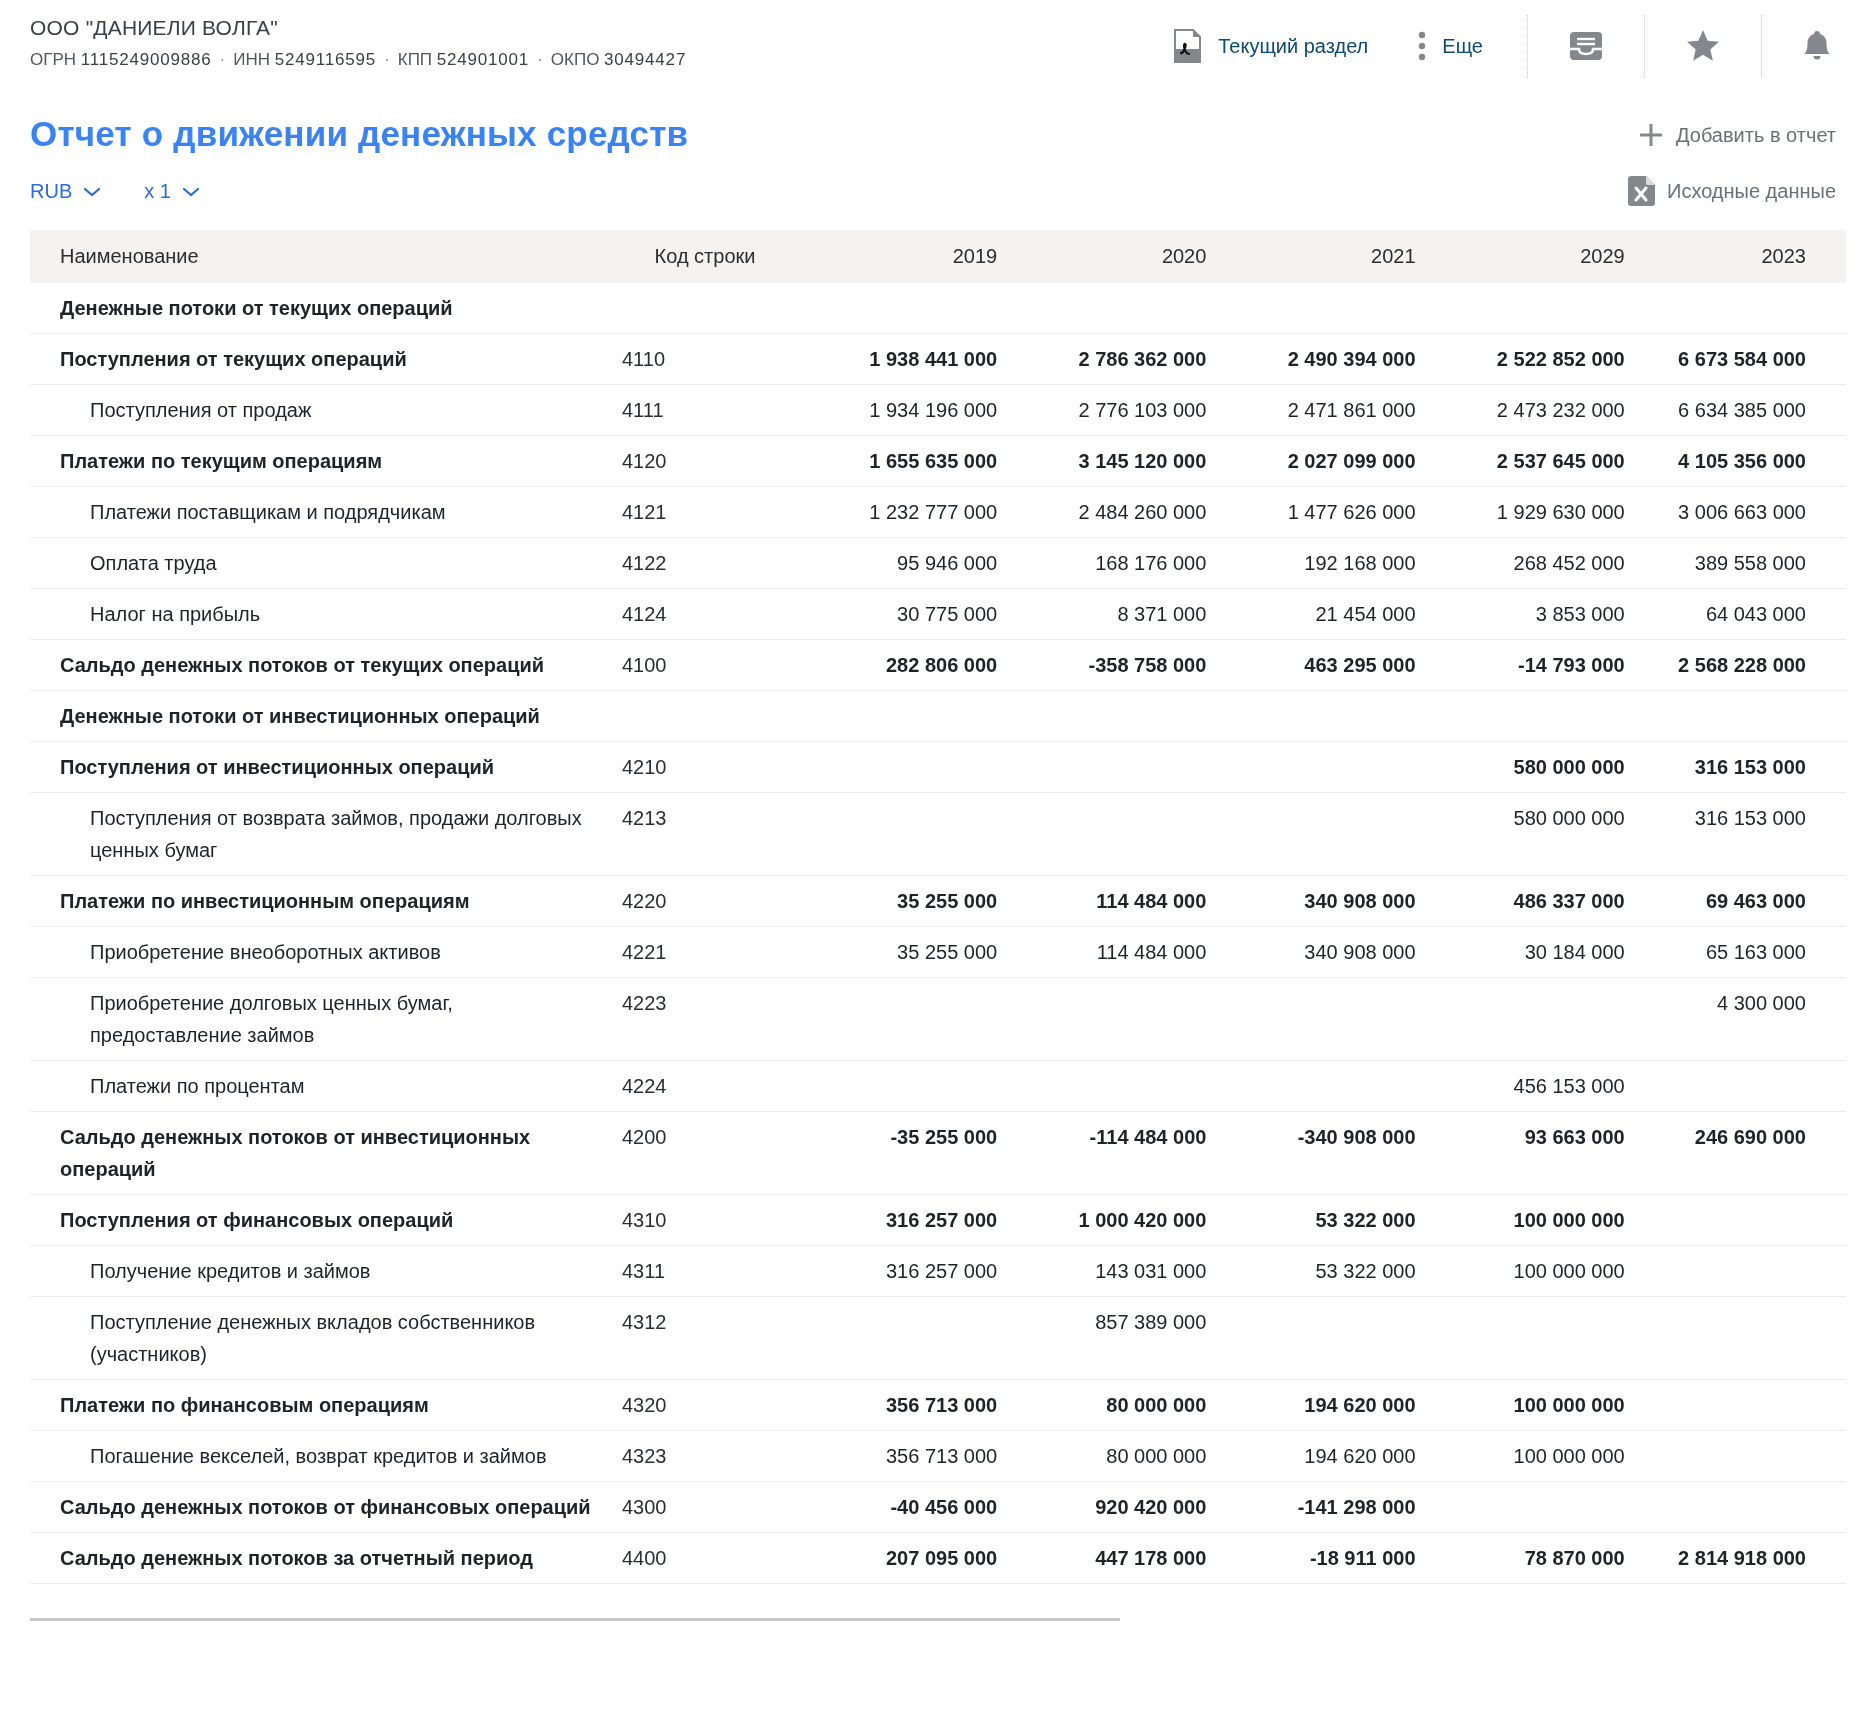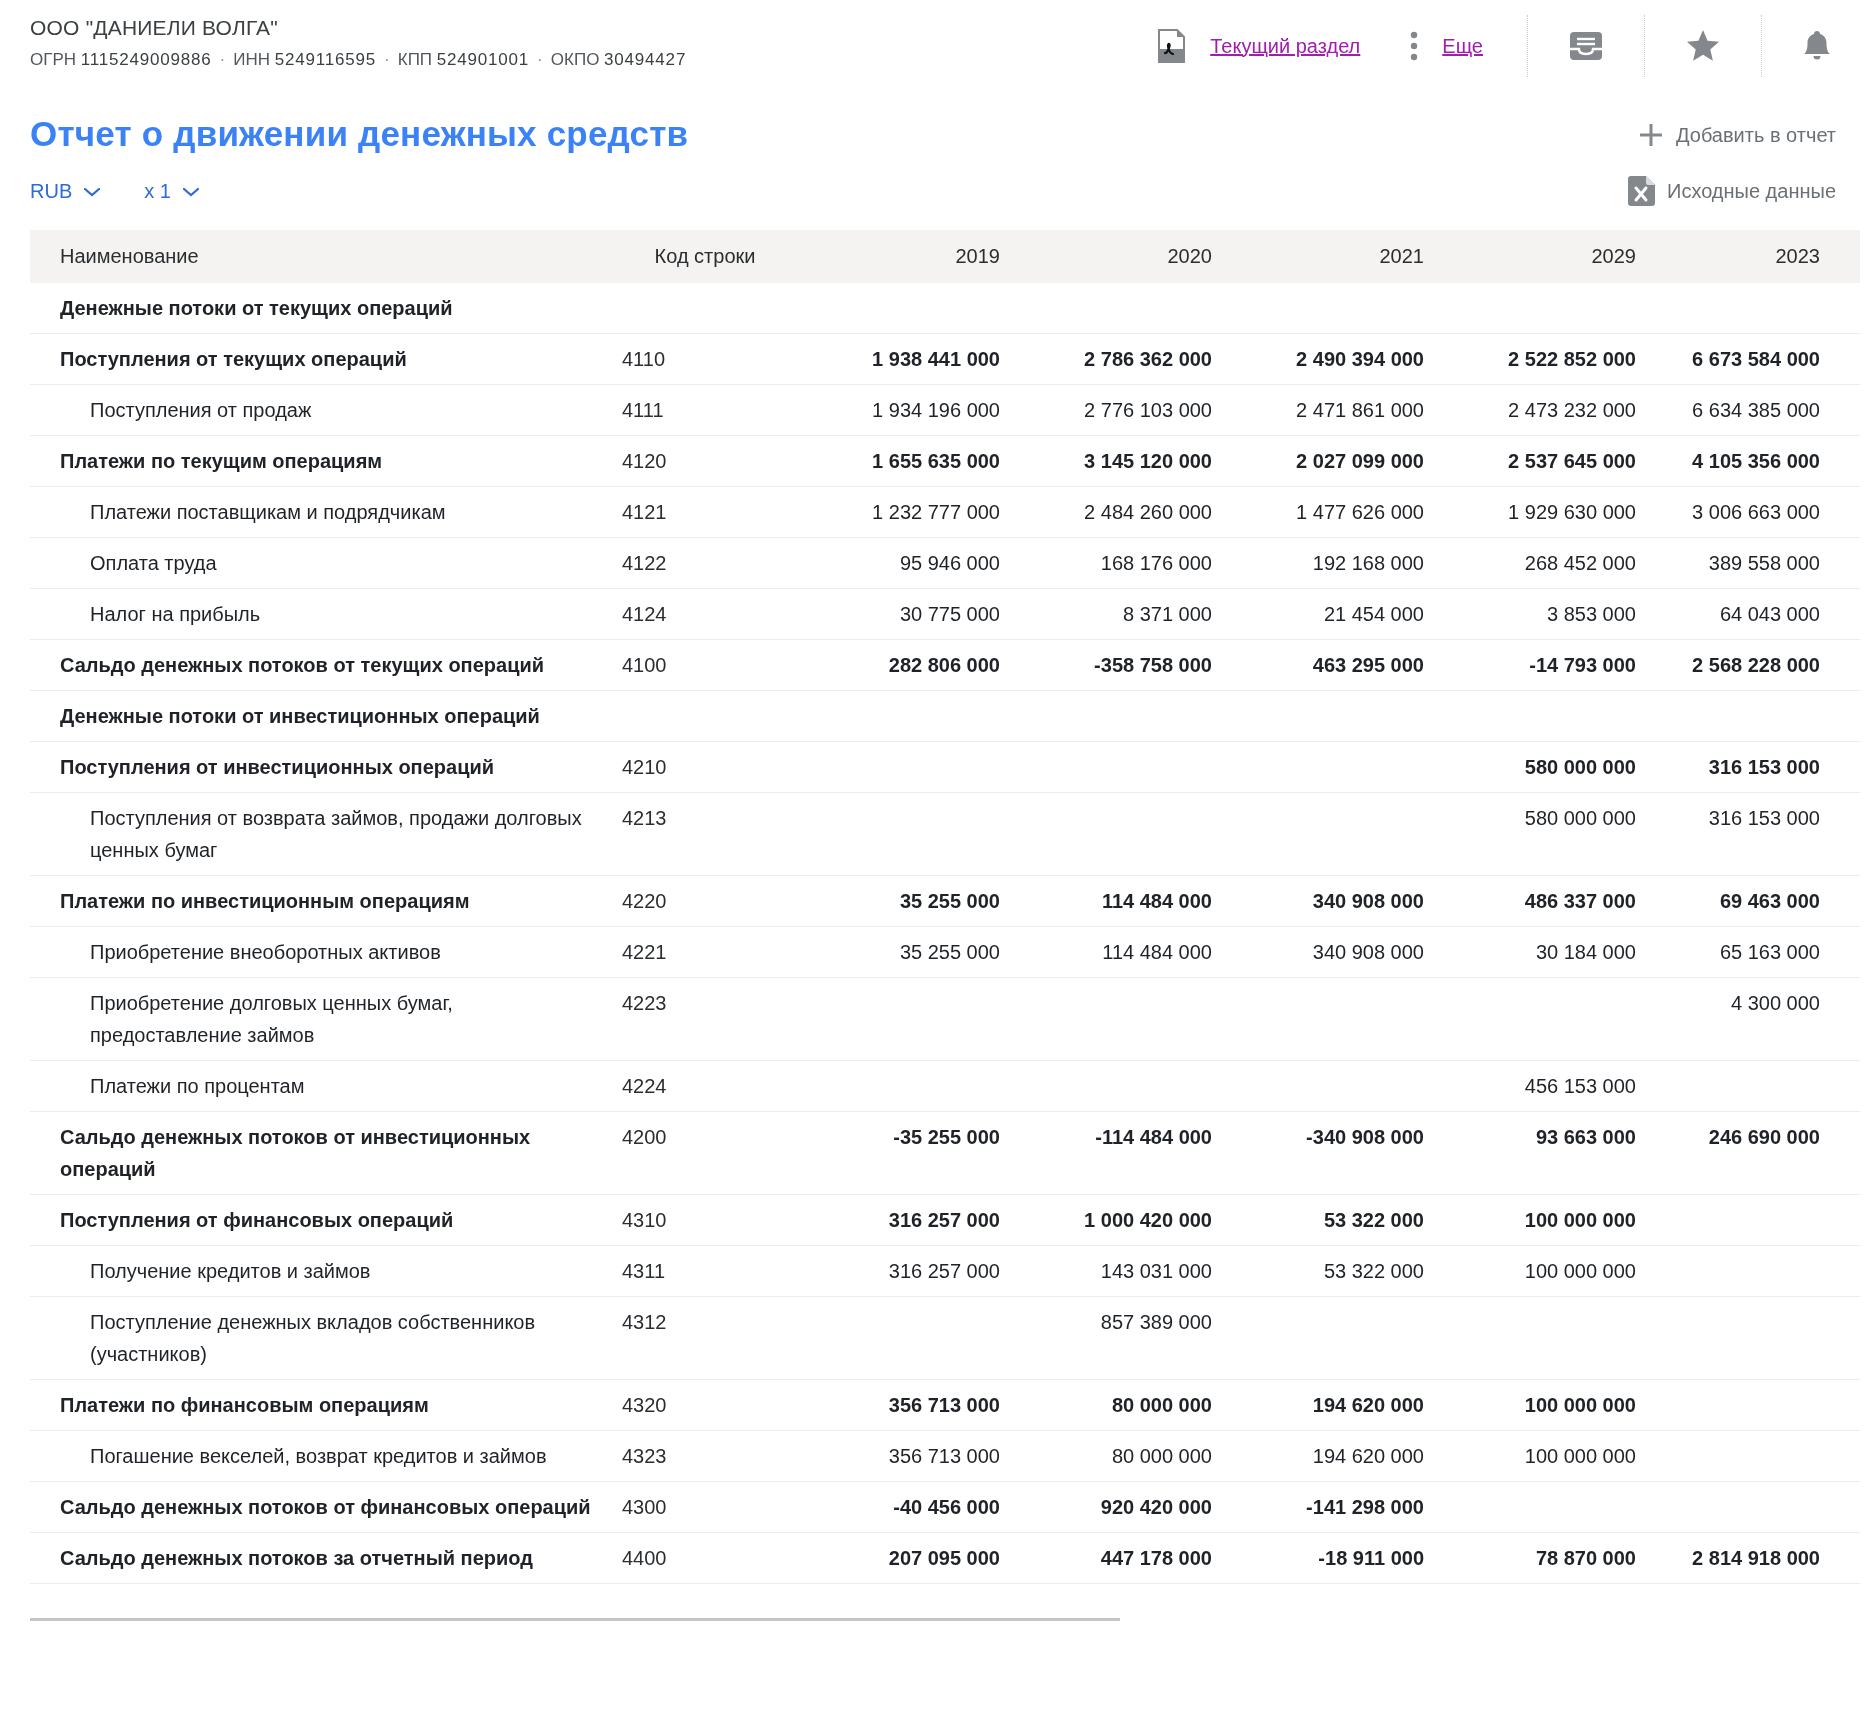--- a/index.html
+++ b/index.html
@@ -8,34 +8,34 @@
 
   
   .topbar { display:flex; justify-content:space-between; align-items:flex-start; padding:14px 28px 10px 30px; }
   .company { padding-top:2px; }
   .company-name { font-size:21px; color:#3c4043; letter-spacing:.2px; }
   .company-meta { margin-top:10px; font-size:17px; color:#53575c; }
   .company-meta b { color:#3c4043; font-weight:normal; letter-spacing:.8px; }
   .meta-pair + .meta-pair::before { content:"·"; margin:0 8px; color:#8a8e92; }
 
   .top-actions { display:flex; align-items:center; height:64px; }
-  .action-btn { display:flex; align-items:center; gap:24px; color:#a21caf; font-size:20px; cursor:pointer; padding:0 18px; white-space:nowrap;text-decoration:underline; }
+  .action-btn { display:flex; align-items:center; gap:16px; color:#0c4a6e; font-size:20px; cursor:pointer; padding:0 18px; white-space:nowrap; }
   .icon-btn { padding:0 40px; display:flex; align-items:center; }
   .vsep { border-left:1px dotted #c9cccf; height:62px; }
 
   
   .title-block { display:flex; justify-content:space-between; align-items:flex-start; padding:26px 36px 0 30px; }
   .page-title { font-size:35px; font-weight:bold; color:#3b82f6; letter-spacing:.2px; }
   .controls-row { margin-top:26px; display:flex; align-items:center; gap:44px; }
   .blue-select { display:flex; align-items:center; gap:12px; color:#2d6bd8; font-size:20px; cursor:pointer; }
   .right-stack { display:flex; flex-direction:column; align-items:flex-end; gap:28px; padding-top:8px; }
   .gray-link { display:flex; align-items:center; gap:12px; color:#6b7075; font-size:20px; cursor:pointer; }
 
   
-  .table-wrap { padding:24px 12px 0 30px; }
+  .table-wrap { padding:24px 26px 0 30px; }
   table { width:100%; border-collapse:collapse; table-layout:fixed; }
   col.c-name { width:580px; }
   col.c-code { width:190px; }
   thead th { background:#f4f3f1; font-weight:normal; font-size:20px; color:#2b2e31; padding:15px 12px; }
   thead th.h-name { text-align:left; padding-left:30px; }
   thead th.h-code { text-align:center; }
   thead th.h-year { text-align:right; }
   thead th.h-year:last-child, td.v-cell:last-child { padding-right:40px; }
 
   tbody td { font-size:20px; padding:9px 12px; border-bottom:1px solid #ececec; vertical-align:top; line-height:1.6; }

